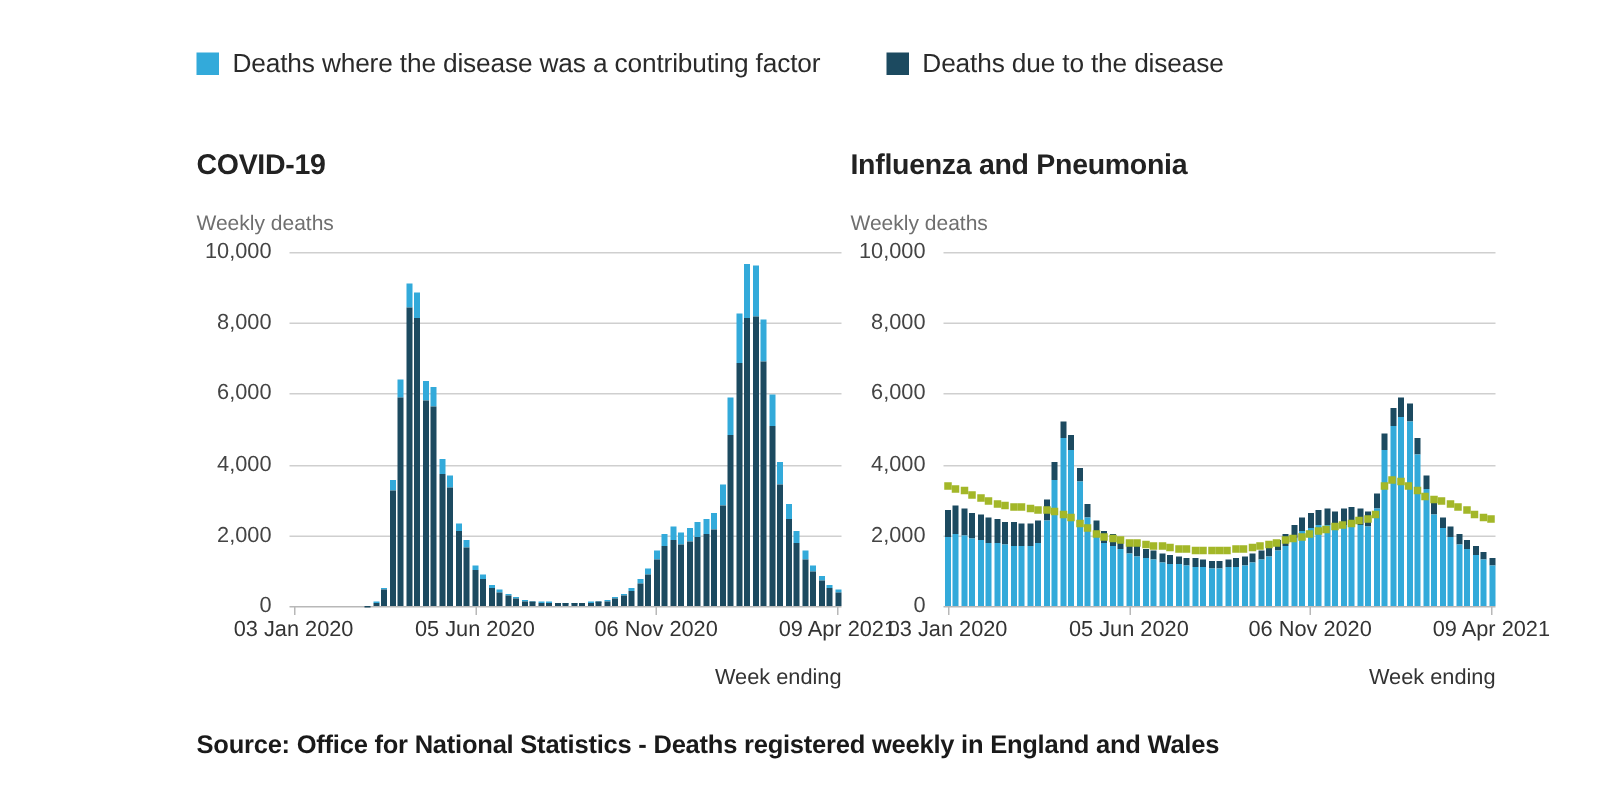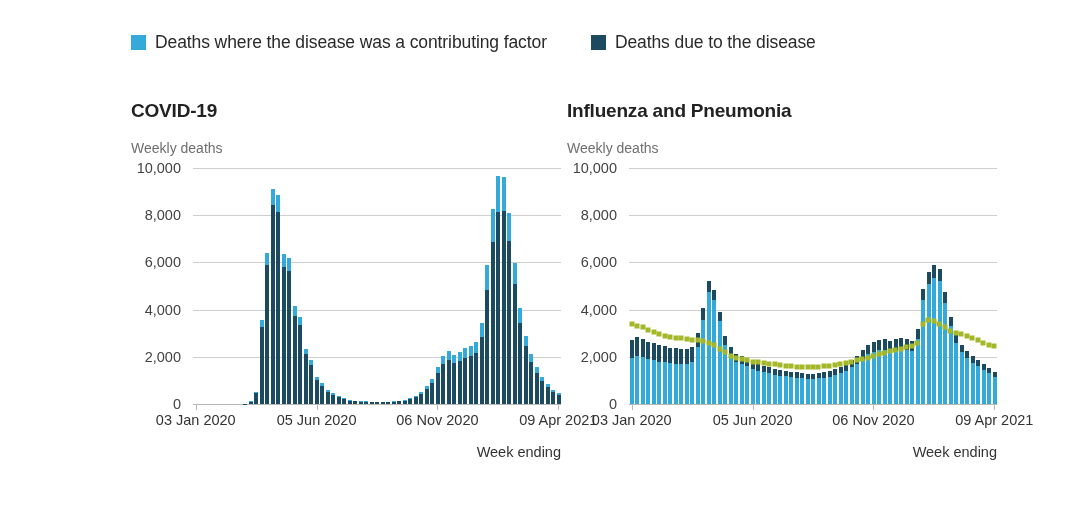--- a/index.html
+++ b/index.html
@@ -924,14 +924,15 @@
             <div class="xlabel" style="left: calc(28.74% + 62px);">05 Jun 2020</div>
             <div class="xlabel" style="left: calc(56.8414% + 62px);">06 Nov 2020</div>
             <div class="xlabel" style="left: calc(84.9427% + 62px);">09 Apr 2021</div>
           </div>
         <div class="axis-caption">Week ending</div>
       </div>
     </div>
 
   </div>
 
+  <div class="source">Source: Office for National Statistics - Deaths registered weekly in England and Wales</div>
 
 </div>
 
 </body></html>

